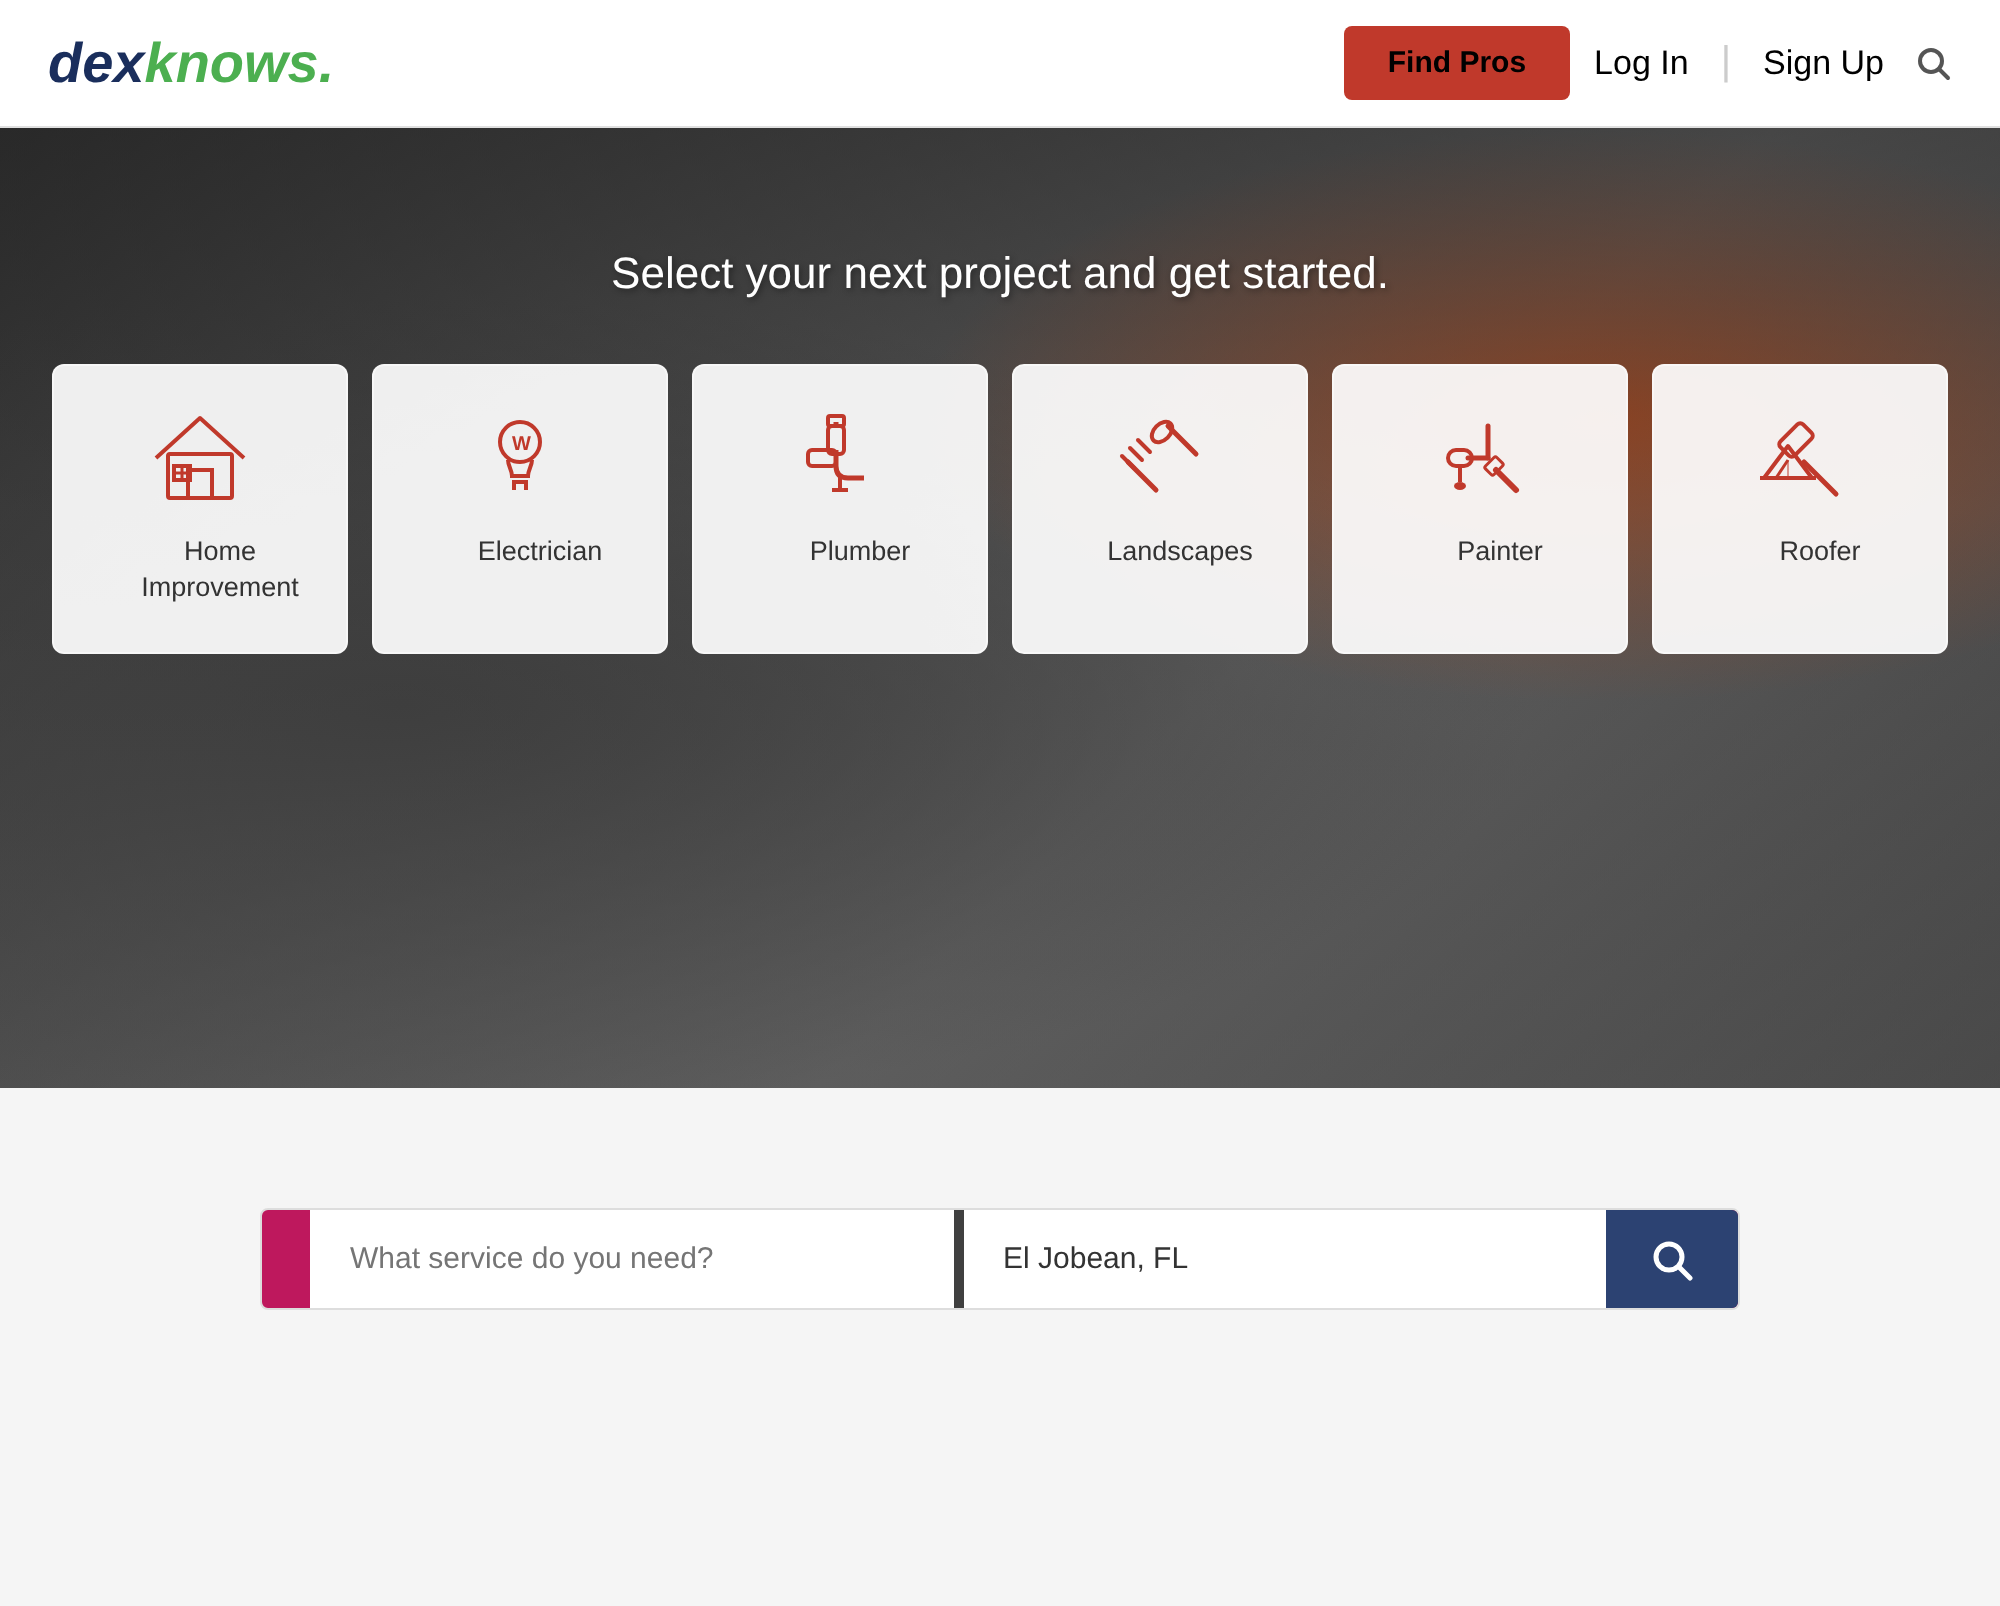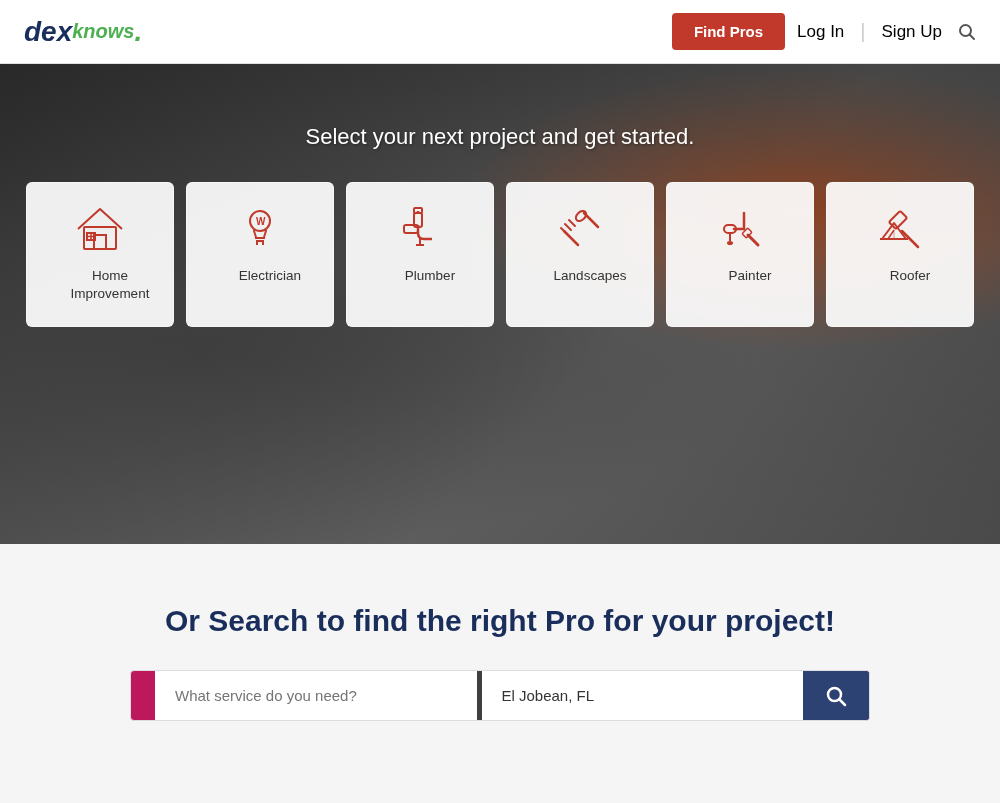--- a/index.html
+++ b/index.html
@@ -10,26 +10,26 @@
       display: flex;
       align-items: center;
       justify-content: space-between;
       padding: 28px 24px;
       background: #fff;
       border-bottom: 1px solid #e0e0e0;
       height: 64px;
     }
     .logo { display: flex; align-items: center; }
     .logo-dex { font-size: 28px; font-weight: 700; color: #1a2e5c; font-style: italic; }
-    .logo-knows { font-size: 20px; font-weight: 700; color: #4caf50; font-style: italic; }
+    .logo-knows { font-size: 28px; font-weight: 700; color: #4caf50; font-style: italic; }
     .logo-dot { color: #4caf50; font-size: 28px; font-weight: 700; font-style: italic; }
     .header-right { display: flex; align-items: center; gap: 12px; }
     .find-pros-btn {
       background: #c0392b;
-      color: #ffffff;
+      color: #000000;
       border: none;
       padding: 10px 22px;
       font-size: 15px;
       font-weight: 600;
       border-radius: 4px;
       cursor: pointer;
     }
     .header-divider { color: #ccc; font-size: 20px; margin: 0 4px; }
     .header-link { color: #000000; font-size: 17px; text-decoration: none; cursor: pointer; }
     .search-icon-btn { background: none; border: none; cursor: pointer; color: #555; font-size: 18px; margin-left: 4px; }
@@ -306,21 +306,20 @@
           <line x1="20" y1="36" x2="20" y2="27" stroke="#c0392b" stroke-width="1" opacity="0.5"></line>
         </svg>
       </div>
       <span class="service-card-label">Roofer</span>
     </div>
 
   </div>
 </section>
 
 <section class="search-section">
-  <h2 class="search-heading">Or Search to find the right Pro for your project!</h2>
   <div class="search-bar">
     <input type="text" class="search-service-input" placeholder="What service do you need?" style="">
     <input type="text" class="search-location-input" value="El Jobean, FL" style="">
     <button class="search-submit-btn">
       <svg width="22" height="22" viewBox="0 0 22 22" fill="none" stroke="#fff" stroke-width="2.5" stroke-linecap="round">
         <circle cx="9.5" cy="9.5" r="6.5"></circle>
         <line x1="14.5" y1="14.5" x2="20" y2="20"></line>
       </svg>
     </button>
   </div>

